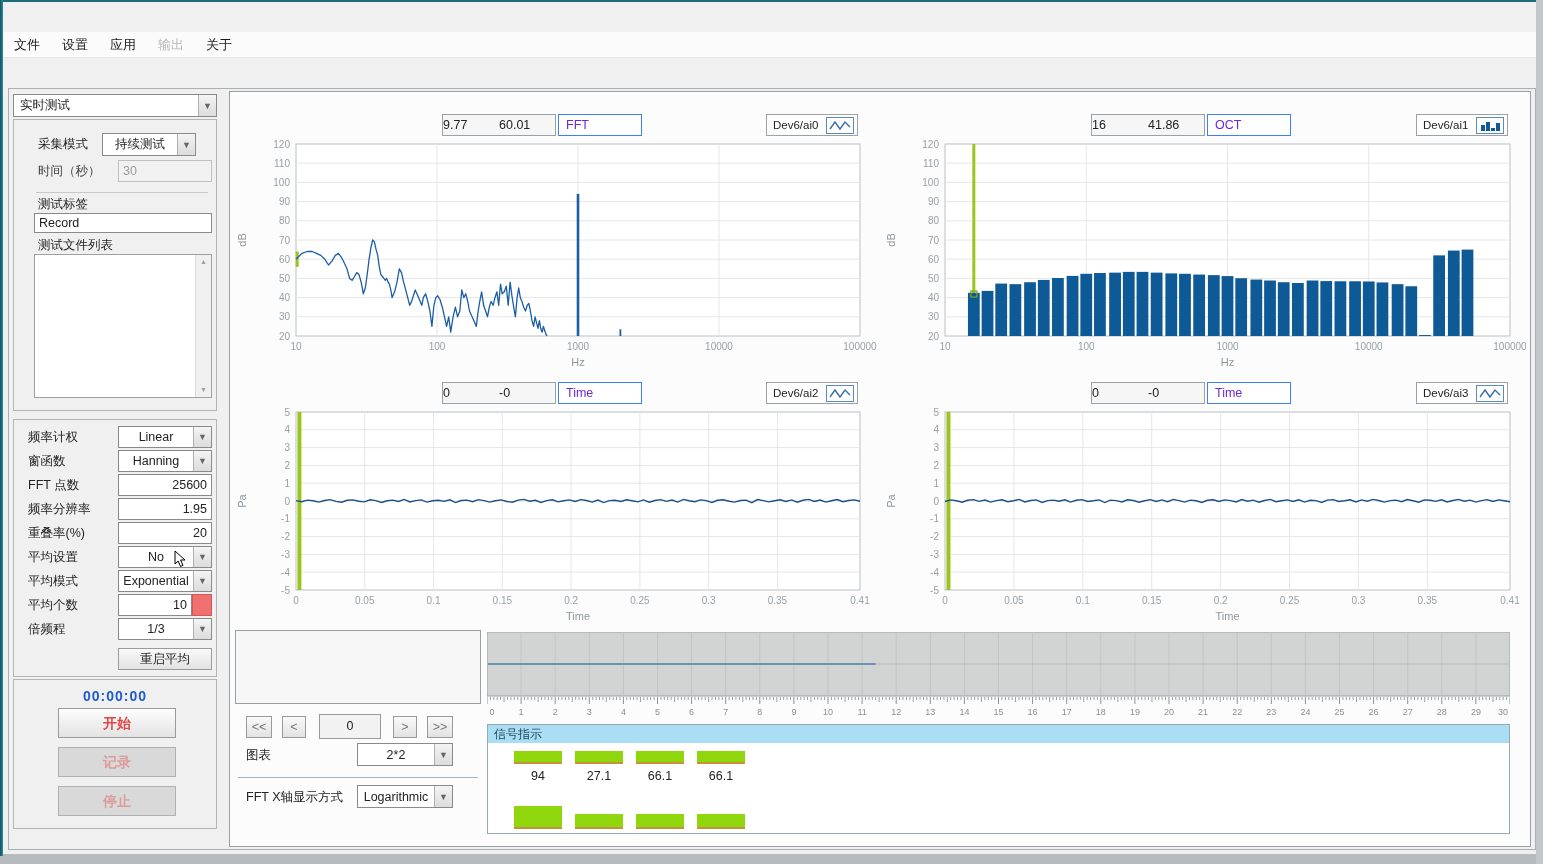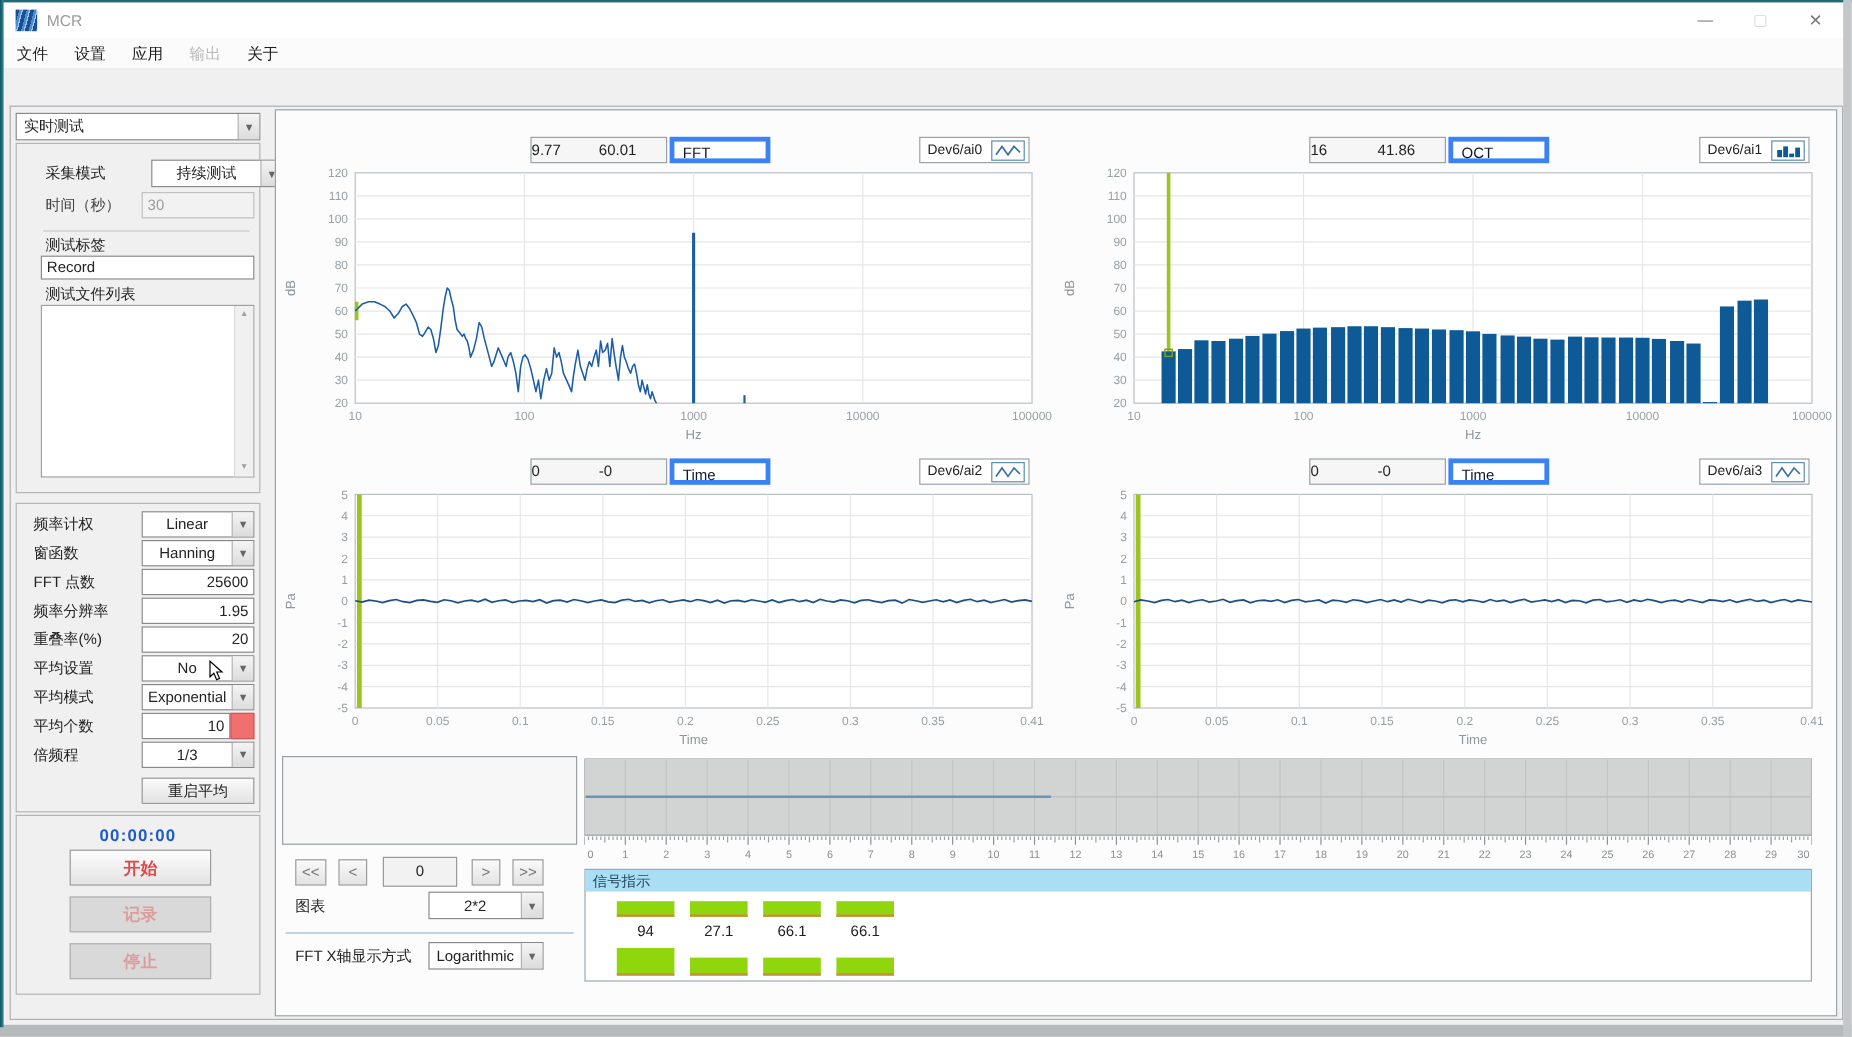--- a/index.html
+++ b/index.html
@@ -60,22 +60,22 @@
           text-align:center;font-size:12.5px;color:#222;}
   .alert-sq{position:absolute;background:#f07070;border:1px solid #d05858;box-sizing:border-box;}
 
   
   .mainp{position:absolute;left:220px;top:2px;width:1302px;height:756px;background:#fcfcfc;border:1px solid #9aa0a4;box-sizing:border-box;}
   .cell{position:absolute;}
   .chart-header{position:absolute;left:0;top:0;right:0;height:44px;}
   .readout{position:absolute;left:210px;top:20px;width:114px;height:22px;background:#f6f6f6;border:1px solid #9aa2a8;
            box-sizing:border-box;display:flex;}
   .readout span{flex:1;text-align:left;font-size:12.5px;color:#222;line-height:20px;}
-  .typebox{position:absolute;left:326px;top:20px;width:84px;height:22px;background:#fff;border:4px solid #3b82f6;
-           box-sizing:border-box;font-size:12.5px;color:#0f172a;line-height:20px;padding-left:7px;}
+  .typebox{position:absolute;left:326px;top:20px;width:84px;height:22px;background:#fff;border:1px solid #3b82f6;
+           box-sizing:border-box;font-size:12.5px;color:#6d28d9;line-height:20px;padding-left:7px;}
   .devbox{position:absolute;right:22px;top:20px;width:92px;height:22px;background:#fff;border:1px solid #9aa2a8;
           box-sizing:border-box;display:flex;align-items:center;padding:0 3px 0 6px;}
   .devbox .devname{flex:1;font-size:11.5px;color:#222;}
   .devicon{width:26px;height:15px;border:1px solid #5b8db8;display:flex;align-items:center;justify-content:center;}
   .cell.short .chart-header{height:36px;}
   .cell.short .readout,.cell.short .typebox,.cell.short .devbox{top:12px;}
   .plot{position:absolute;left:0;right:0;top:44px;bottom:0;}
   .cell.short .plot{top:36px;}
 
   
@@ -90,41 +90,34 @@
 </style>
 </head>
 <body>
 
 <div class="app">
   <div class="frame-top"></div>
   <div class="frame-left"></div>
   <div class="frame-right"></div>
   <div class="frame-bottom"></div>
 
-  <div class="titlebar">
-    <div class="app-icon"></div>
-    <div class="app-title">MCR</div>
-    <div class="winbtn" style="right:92px">—</div>
-    <div class="winbtn max" style="right:46px">▢</div>
-    <div class="winbtn close" style="right:0">✕</div>
-  </div>
 
   <div class="menubar" id="menubar"><span class="menu-item">文件</span><span class="menu-item">设置</span><span class="menu-item">应用</span><span class="menu-item disabled">输出</span><span class="menu-item">关于</span></div>
 
 
   <div class="outer">
 
     <div class="sel" style="left:4px;top:5px;width:204px;height:23px">
       <span class="sel-val" style="text-align:left;padding-left:6px">实时测试</span>
       <span class="sel-btn">▼</span>
     </div>
 
     <div class="gb" style="left:4px;top:30px;width:204px;height:292px">
       <span class="lbl" style="left:24px;top:16px">采集模式</span>
-      <div class="sel" style="left:112px;top:13px;width:110px;height:23px">
+      <div class="sel" style="left:88px;top:13px;width:94px;height:23px">
         <span class="sel-val">持续测试</span>
         <span class="sel-btn">▼</span>
       </div>
       <span class="lbl dim" style="left:24px;top:43px">时间（秒）</span>
       <input class="txt disabled left" style="left: 104px; top: 40px; width: 94px; height: 22px;" disabled="" value="30">
       <div class="sep" style="left:22px;top:72px;width:172px"></div>
       <span class="lbl" style="left:24px;top:76px">测试标签</span>
       <input class="txt left" style="left: 20px; top: 93px; width: 178px; height: 20px;" value="Record">
       <span class="lbl" style="left:24px;top:117px">测试文件列表</span>
       <div class="listbox" style="left:20px;top:134px;width:178px;height:144px">
@@ -836,21 +829,21 @@
             <line x1="1002.54" y1="65" x2="1002.54" y2="68" stroke="#9aa0a4"></line>
             <line x1="1005.9499999999999" y1="65" x2="1005.9499999999999" y2="70" stroke="#9aa0a4"></line>
             <line x1="1009.36" y1="65" x2="1009.36" y2="68" stroke="#9aa0a4"></line>
             <line x1="1012.77" y1="65" x2="1012.77" y2="68" stroke="#9aa0a4"></line>
             <line x1="1016.18" y1="65" x2="1016.18" y2="68" stroke="#9aa0a4"></line>
             <line x1="1019.59" y1="65" x2="1019.59" y2="68" stroke="#9aa0a4"></line>
             <line x1="1023" y1="65" x2="1023" y2="72" stroke="#8a9094"></line>
             <text x="1016" y="83" text-anchor="middle" font-size="9" fill="#8a9094">30</text>
           </svg></div>
 
-      <div class="signal" style="left:257px;top:632px;width:1023px;height:94px">
+      <div class="signal" style="left:257px;top:632px;width:1023px;height:110px">
         <div class="signal-hd">信号指示</div>
         <div id="signalbody" style="position:absolute;left:0;top:18px;right:0;bottom:0">
             <div class="meter-bar" style="left: 26px; top: 8px; width: 48px; height: 13px; background: rgb(144, 214, 12);"></div>
             <div class="meter-val" style="left: 26px; top: 26px;">94</div>
             <div class="meter-bar" style="left: 26px; bottom: 4px; width: 48px; height: 23px; background: rgb(144, 214, 12);"></div>
             <div class="meter-bar" style="left: 87px; top: 8px; width: 48px; height: 13px; background: rgb(144, 214, 12);"></div>
             <div class="meter-val" style="left: 87px; top: 26px;">27.1</div>
             <div class="meter-bar" style="left: 87px; bottom: 4px; width: 48px; height: 15px; background: rgb(144, 214, 12);"></div>
             <div class="meter-bar" style="left: 148px; top: 8px; width: 48px; height: 13px; background: rgb(144, 214, 12);"></div>
             <div class="meter-val" style="left: 148px; top: 26px;">66.1</div>

